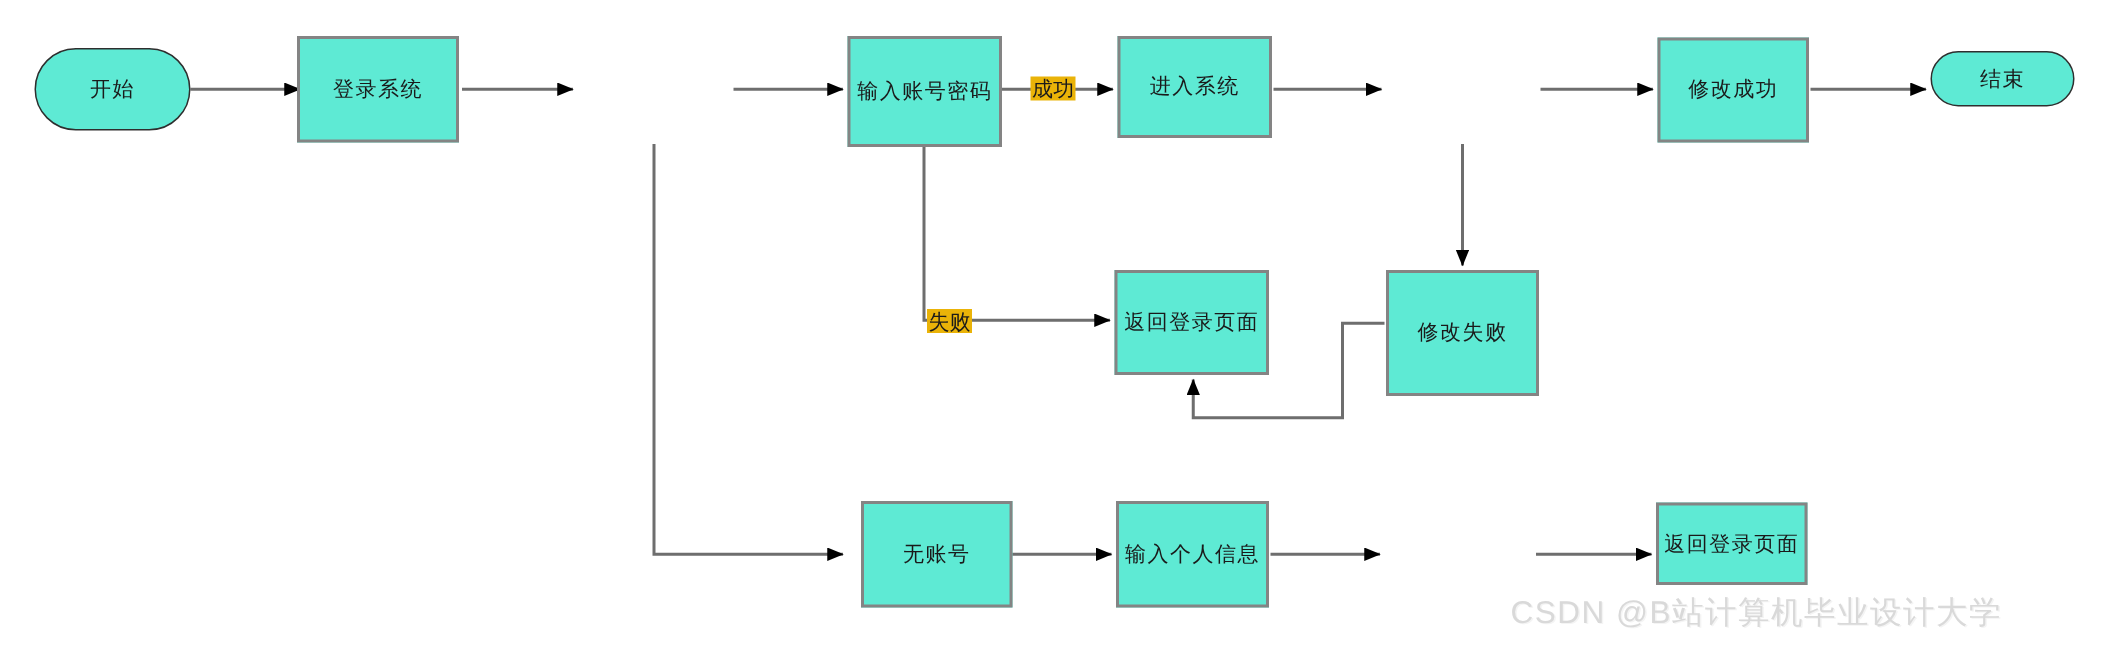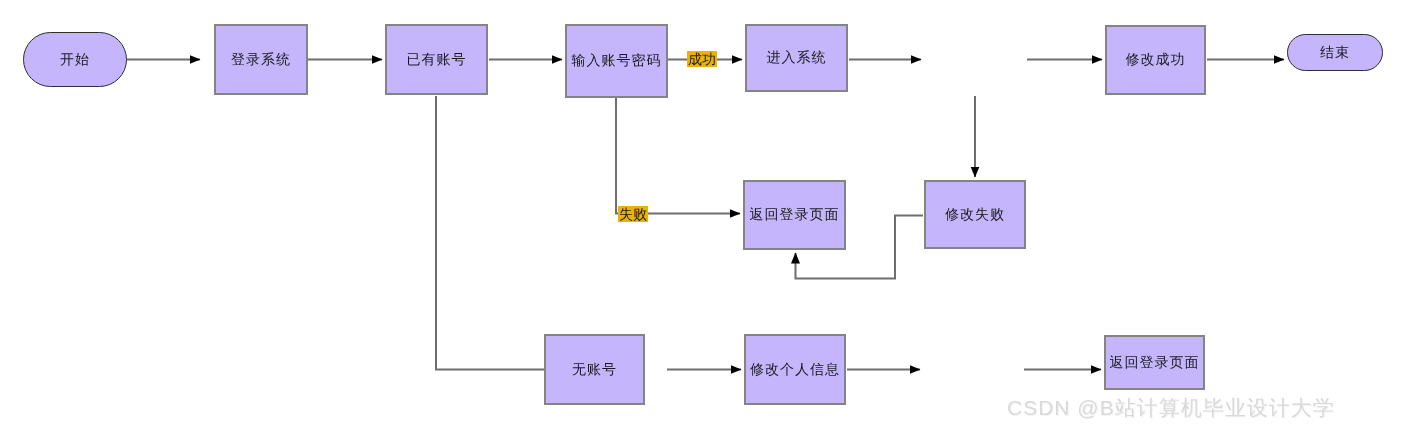--- a/index.html
+++ b/index.html
@@ -21,21 +21,21 @@
     stroke: var(--connector, #6e6e6e);
     stroke-width: 2;
   }
   .arrowhead { fill: var(--arrowhead, #000000); }
   .node {
     position: absolute;
     box-sizing: border-box;
     display: flex;
     align-items: center;
     justify-content: center;
-    background: #c4b5fd;
+    background: #5eead4;
     border: 2px solid var(--node_border, #848484);
     color: var(--text, #1a1a1a);
     font-size: 14px;
     letter-spacing: 1px;
     white-space: nowrap;
     z-index: 2;
   }
   .terminal {
     border: 1px solid var(--terminal_border, #2e2e2e);
     border-radius: 28px;
@@ -87,40 +87,39 @@
     <polyline class="connector" points="923,215.5 895,215.5 895,278.5 795.5,278.5 795.5,253" marker-end="url(#arrow)"></polyline>
 
     <polyline class="connector" points="436,96 436,369.5 562,369.5" marker-end="url(#arrow)"></polyline>
     <polyline class="connector" points="667,369.5 741,369.5" marker-end="url(#arrow)"></polyline>
     <polyline class="connector" points="847,369.5 920,369.5" marker-end="url(#arrow)"></polyline>
     <polyline class="connector" points="1024,369.5 1101,369.5" marker-end="url(#arrow)"></polyline>
   </svg>
 
   <div class="node terminal" style="left:23px;top:32px;width:104px;height:55px">开始</div>
 
-  <div class="node" style="left:214px;top:24px;width:94px;height:71px">登录系统</div>
+  <div class="node" style="left:198px;top:24px;width:108px;height:71px">登录系统</div>
 
-  <div class="node" style="left:385px;top:24px;width:103px;height:71px">已有账号</div>
 
   <div class="node" style="left:565px;top:24px;width:103px;height:74px">输入账号密码</div>
 
   <div class="node" style="left:745px;top:24px;width:103px;height:68px">进入系统</div>
 
 
   <div class="node" style="left:1105px;top:25px;width:101px;height:70px">修改成功</div>
 
   <div class="node terminal" style="left:1287px;top:34px;width:96px;height:37px">结束</div>
 
   <div class="node" style="left:743px;top:180px;width:103px;height:70px">返回登录页面</div>
 
-  <div class="node" style="left:924px;top:180px;width:102px;height:69px">修改失败</div>
+  <div class="node" style="left:924px;top:180px;width:102px;height:84px">修改失败</div>
 
-  <div class="node" style="left:544px;top:334px;width:101px;height:71px">无账号</div>
+  <div class="node" style="left:574px;top:334px;width:101px;height:71px">无账号</div>
 
-  <div class="node" style="left:744px;top:334px;width:102px;height:71px">修改个人信息</div>
+  <div class="node" style="left:744px;top:334px;width:102px;height:71px">输入个人信息</div>
 
 
   <div class="node" style="left:1104px;top:335px;width:101px;height:55px">返回登录页面</div>
 
   <div class="edge-label" style="left:702px;top:59px;transform:translate(-50%,-50%)">成功</div>
 
   <div class="edge-label" style="left:618px;top:214px;transform:translate(0,-50%)">失败</div>
 
   <div class="watermark">CSDN @B站计算机毕业设计大学</div>
 

